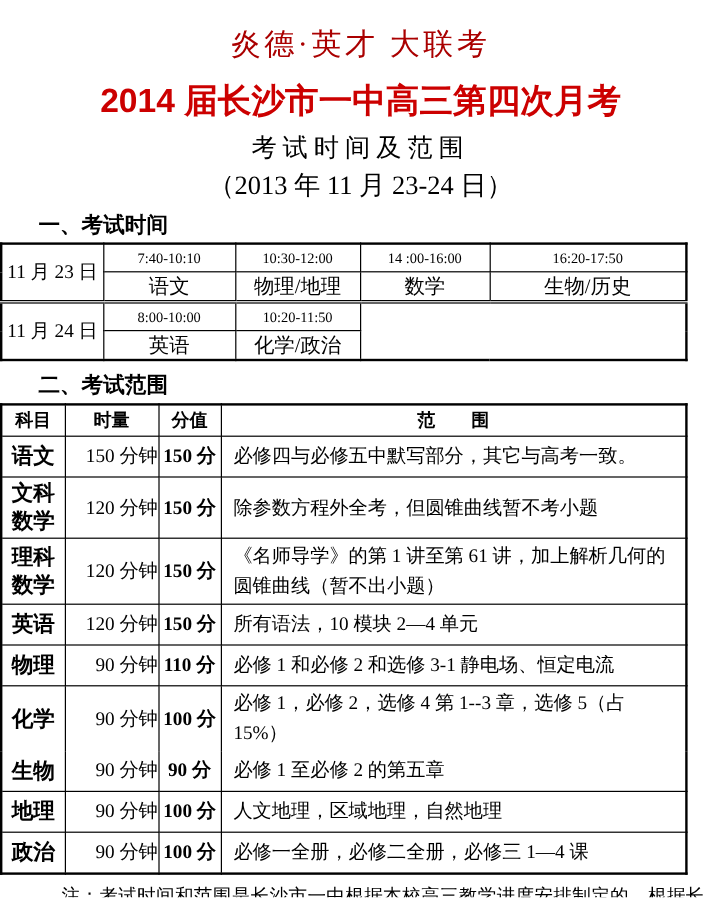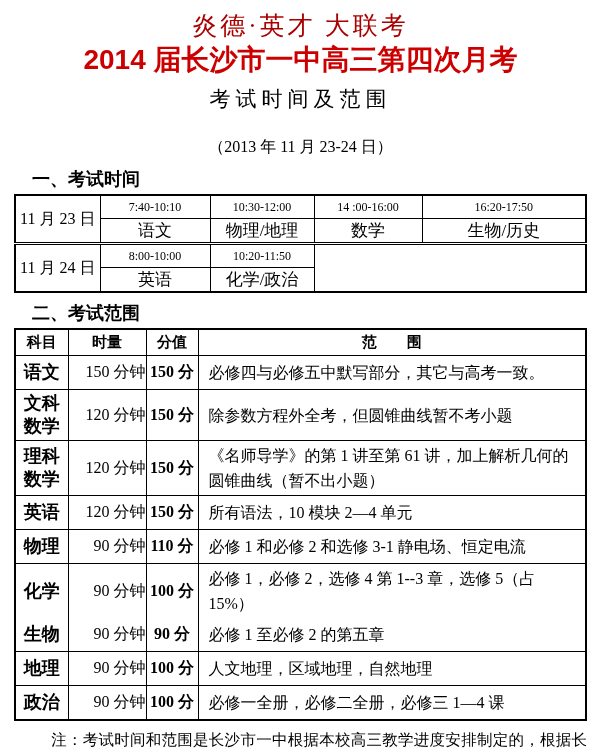--- a/index.html
+++ b/index.html
@@ -4,39 +4,39 @@
 <style>
   html,body { margin:0; padding:0; background:#ffffff; }
   .page {
     width:601px; height:748px; overflow:hidden; box-sizing:border-box;
     background:#ffffff; color:#000;
     font-family:"Liberation Serif", serif;
     padding-top:10px;
   }
   .center { text-align:center; }
   .brand {
-    margin:0; font-size:25px; line-height:32px; font-weight:normal;
+    margin:12px; font-size:25px; line-height:32px; font-weight:normal;
     letter-spacing:3px; font-family:"Liberation Serif", serif;
   }
   .title {
     margin:0; font-size:28px; line-height:36px; font-weight:bold;
     font-family:"Liberation Sans", sans-serif;
   }
   .subtitle {
     margin:8px 0 0 0; font-size:21px; line-height:26px; font-weight:normal;
     letter-spacing:5px;
   }
-  .dateline { margin-top:23px; font-size:16px; line-height:24px; }
+  .dateline { margin-top:7px; font-size:22px; line-height:24px; }
   .sec-heading {
     font-family:"Liberation Sans", sans-serif; font-weight:bold;
     font-size:18px; line-height:22px; margin:9px 0 4px 32px;
   }
   table {
     border-collapse:collapse; table-layout:fixed;
-    margin-left:14px; width:573px;
+    width:573px;
     border:2px solid #000;
   }
   td, th { border:1px solid #000; overflow:hidden; }
   
   .schedule td {
     height:22px; text-align:center; vertical-align:middle;
     font-size:12px; padding:0; white-space:nowrap;
   }
   .schedule td.subj-cell { font-size:17px; }
   .schedule td.date-cell { font-size:16px; }

